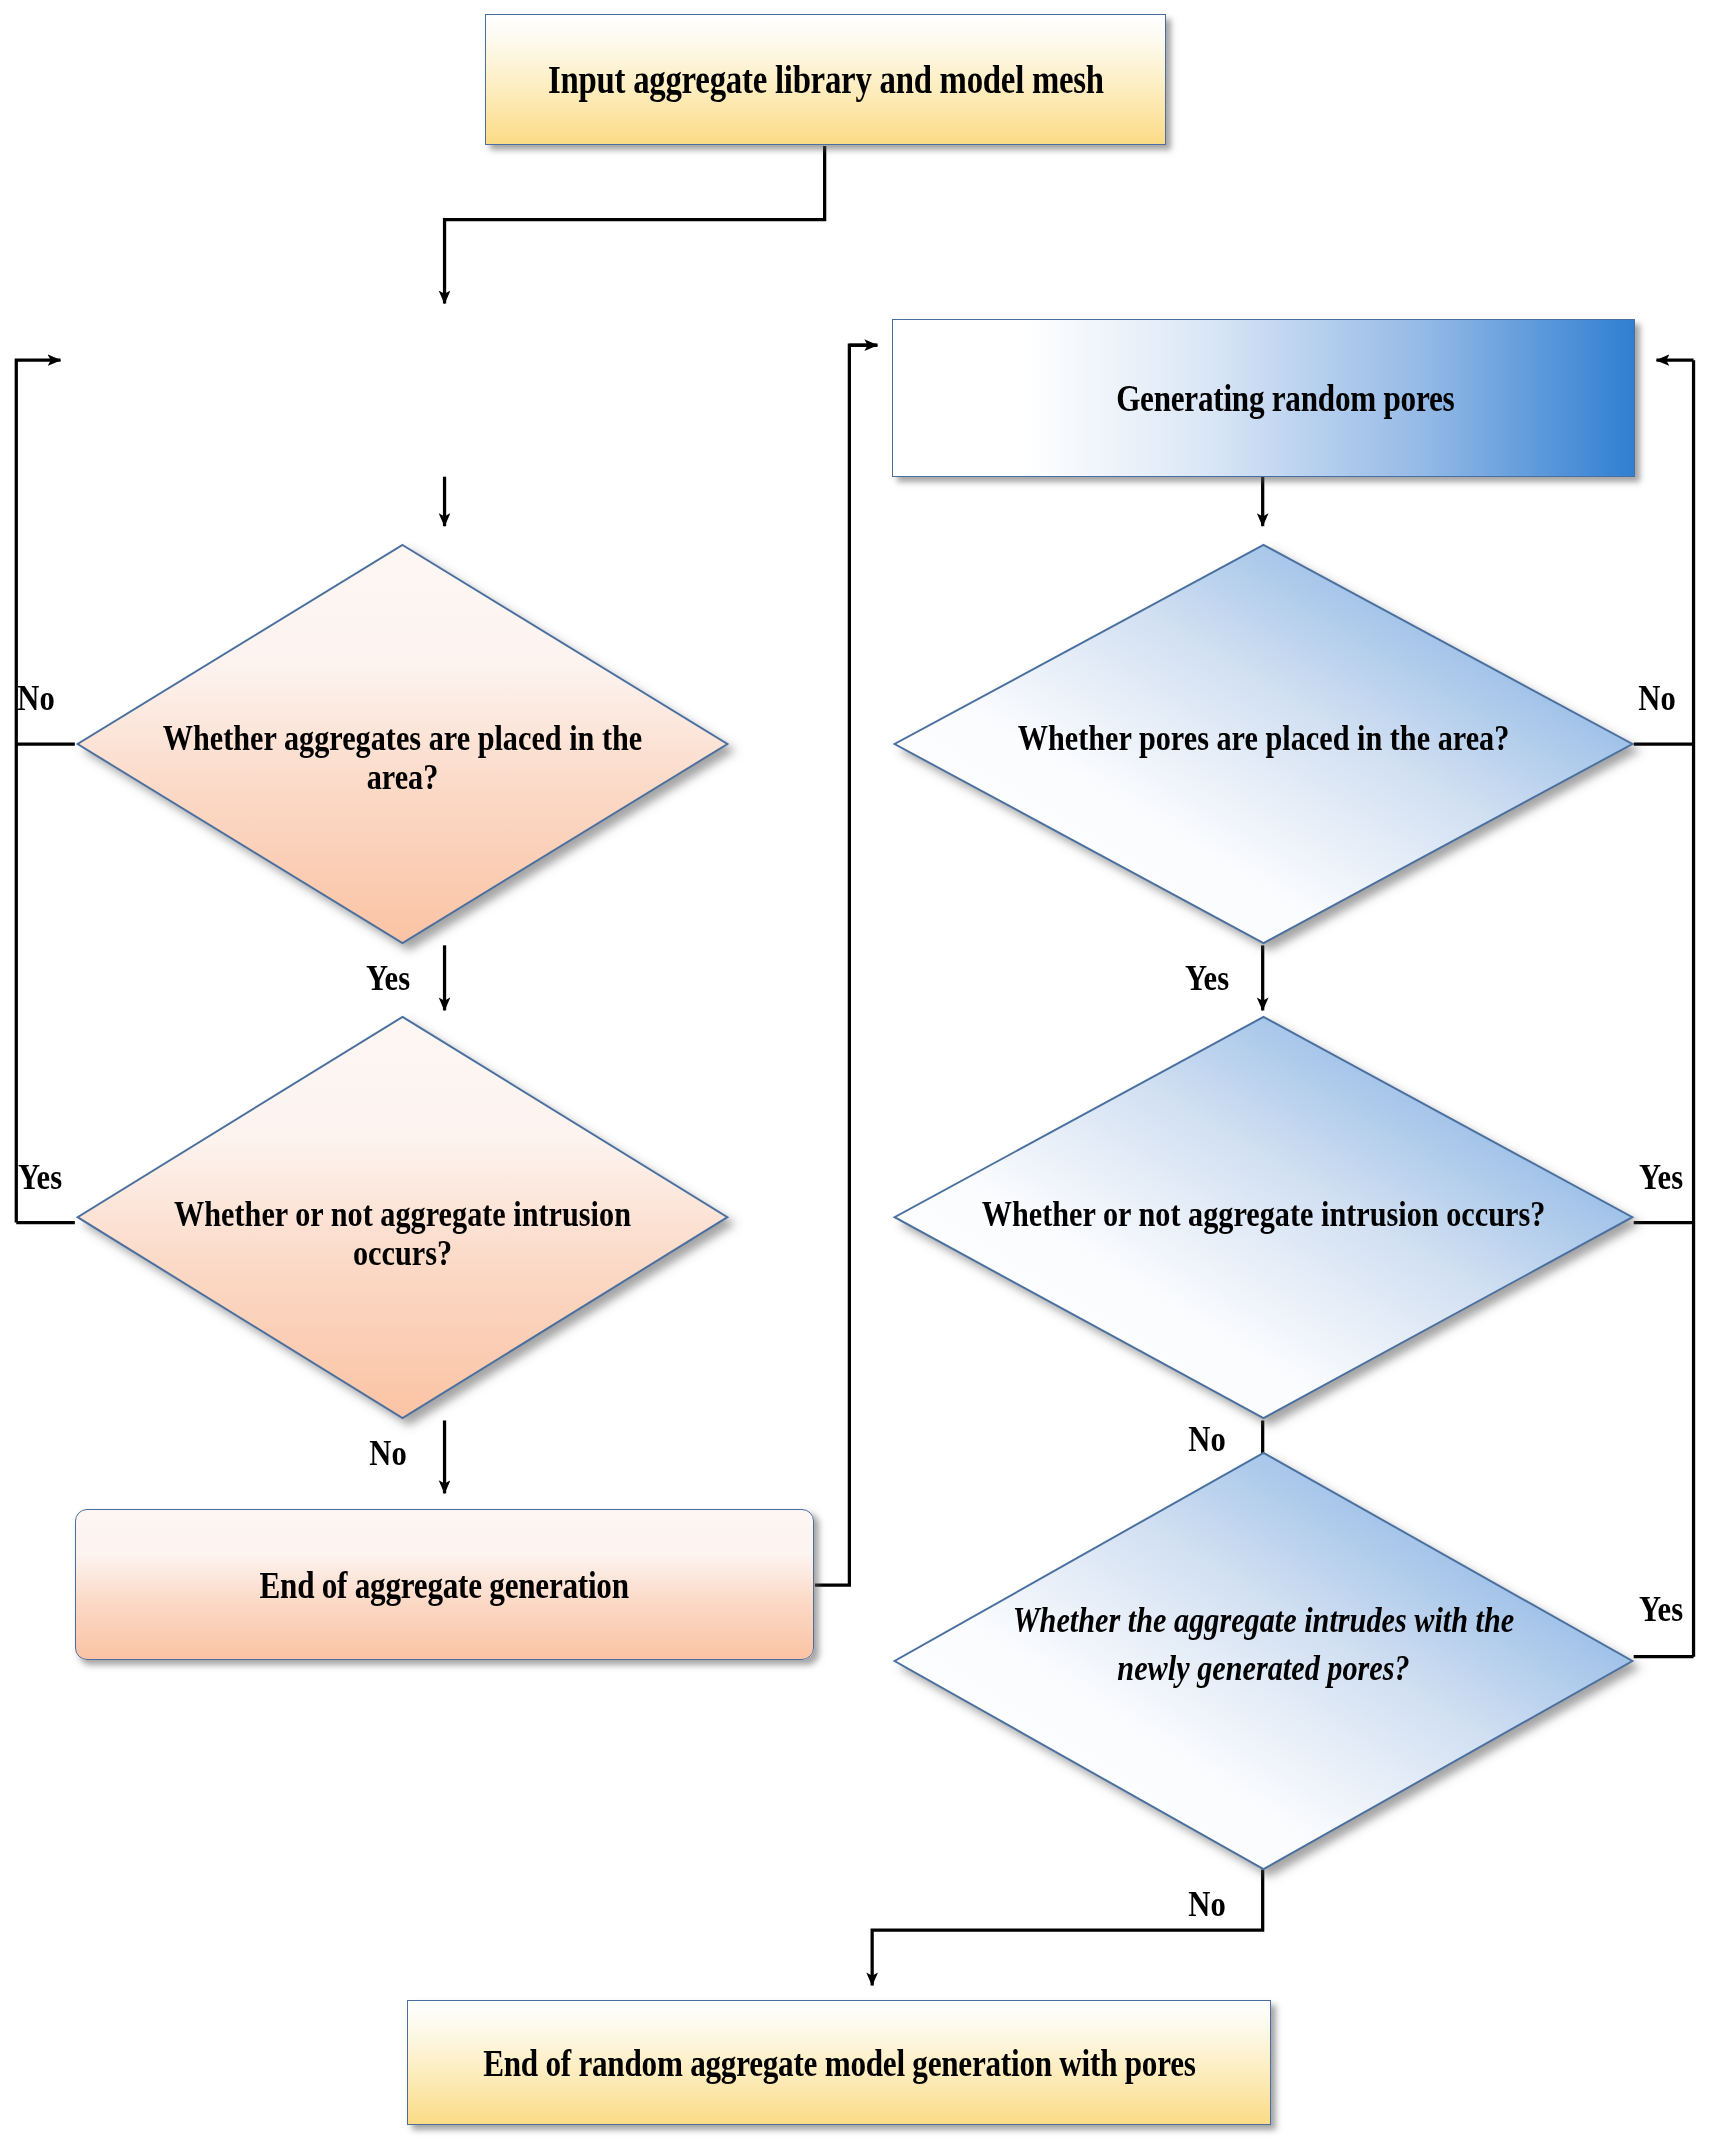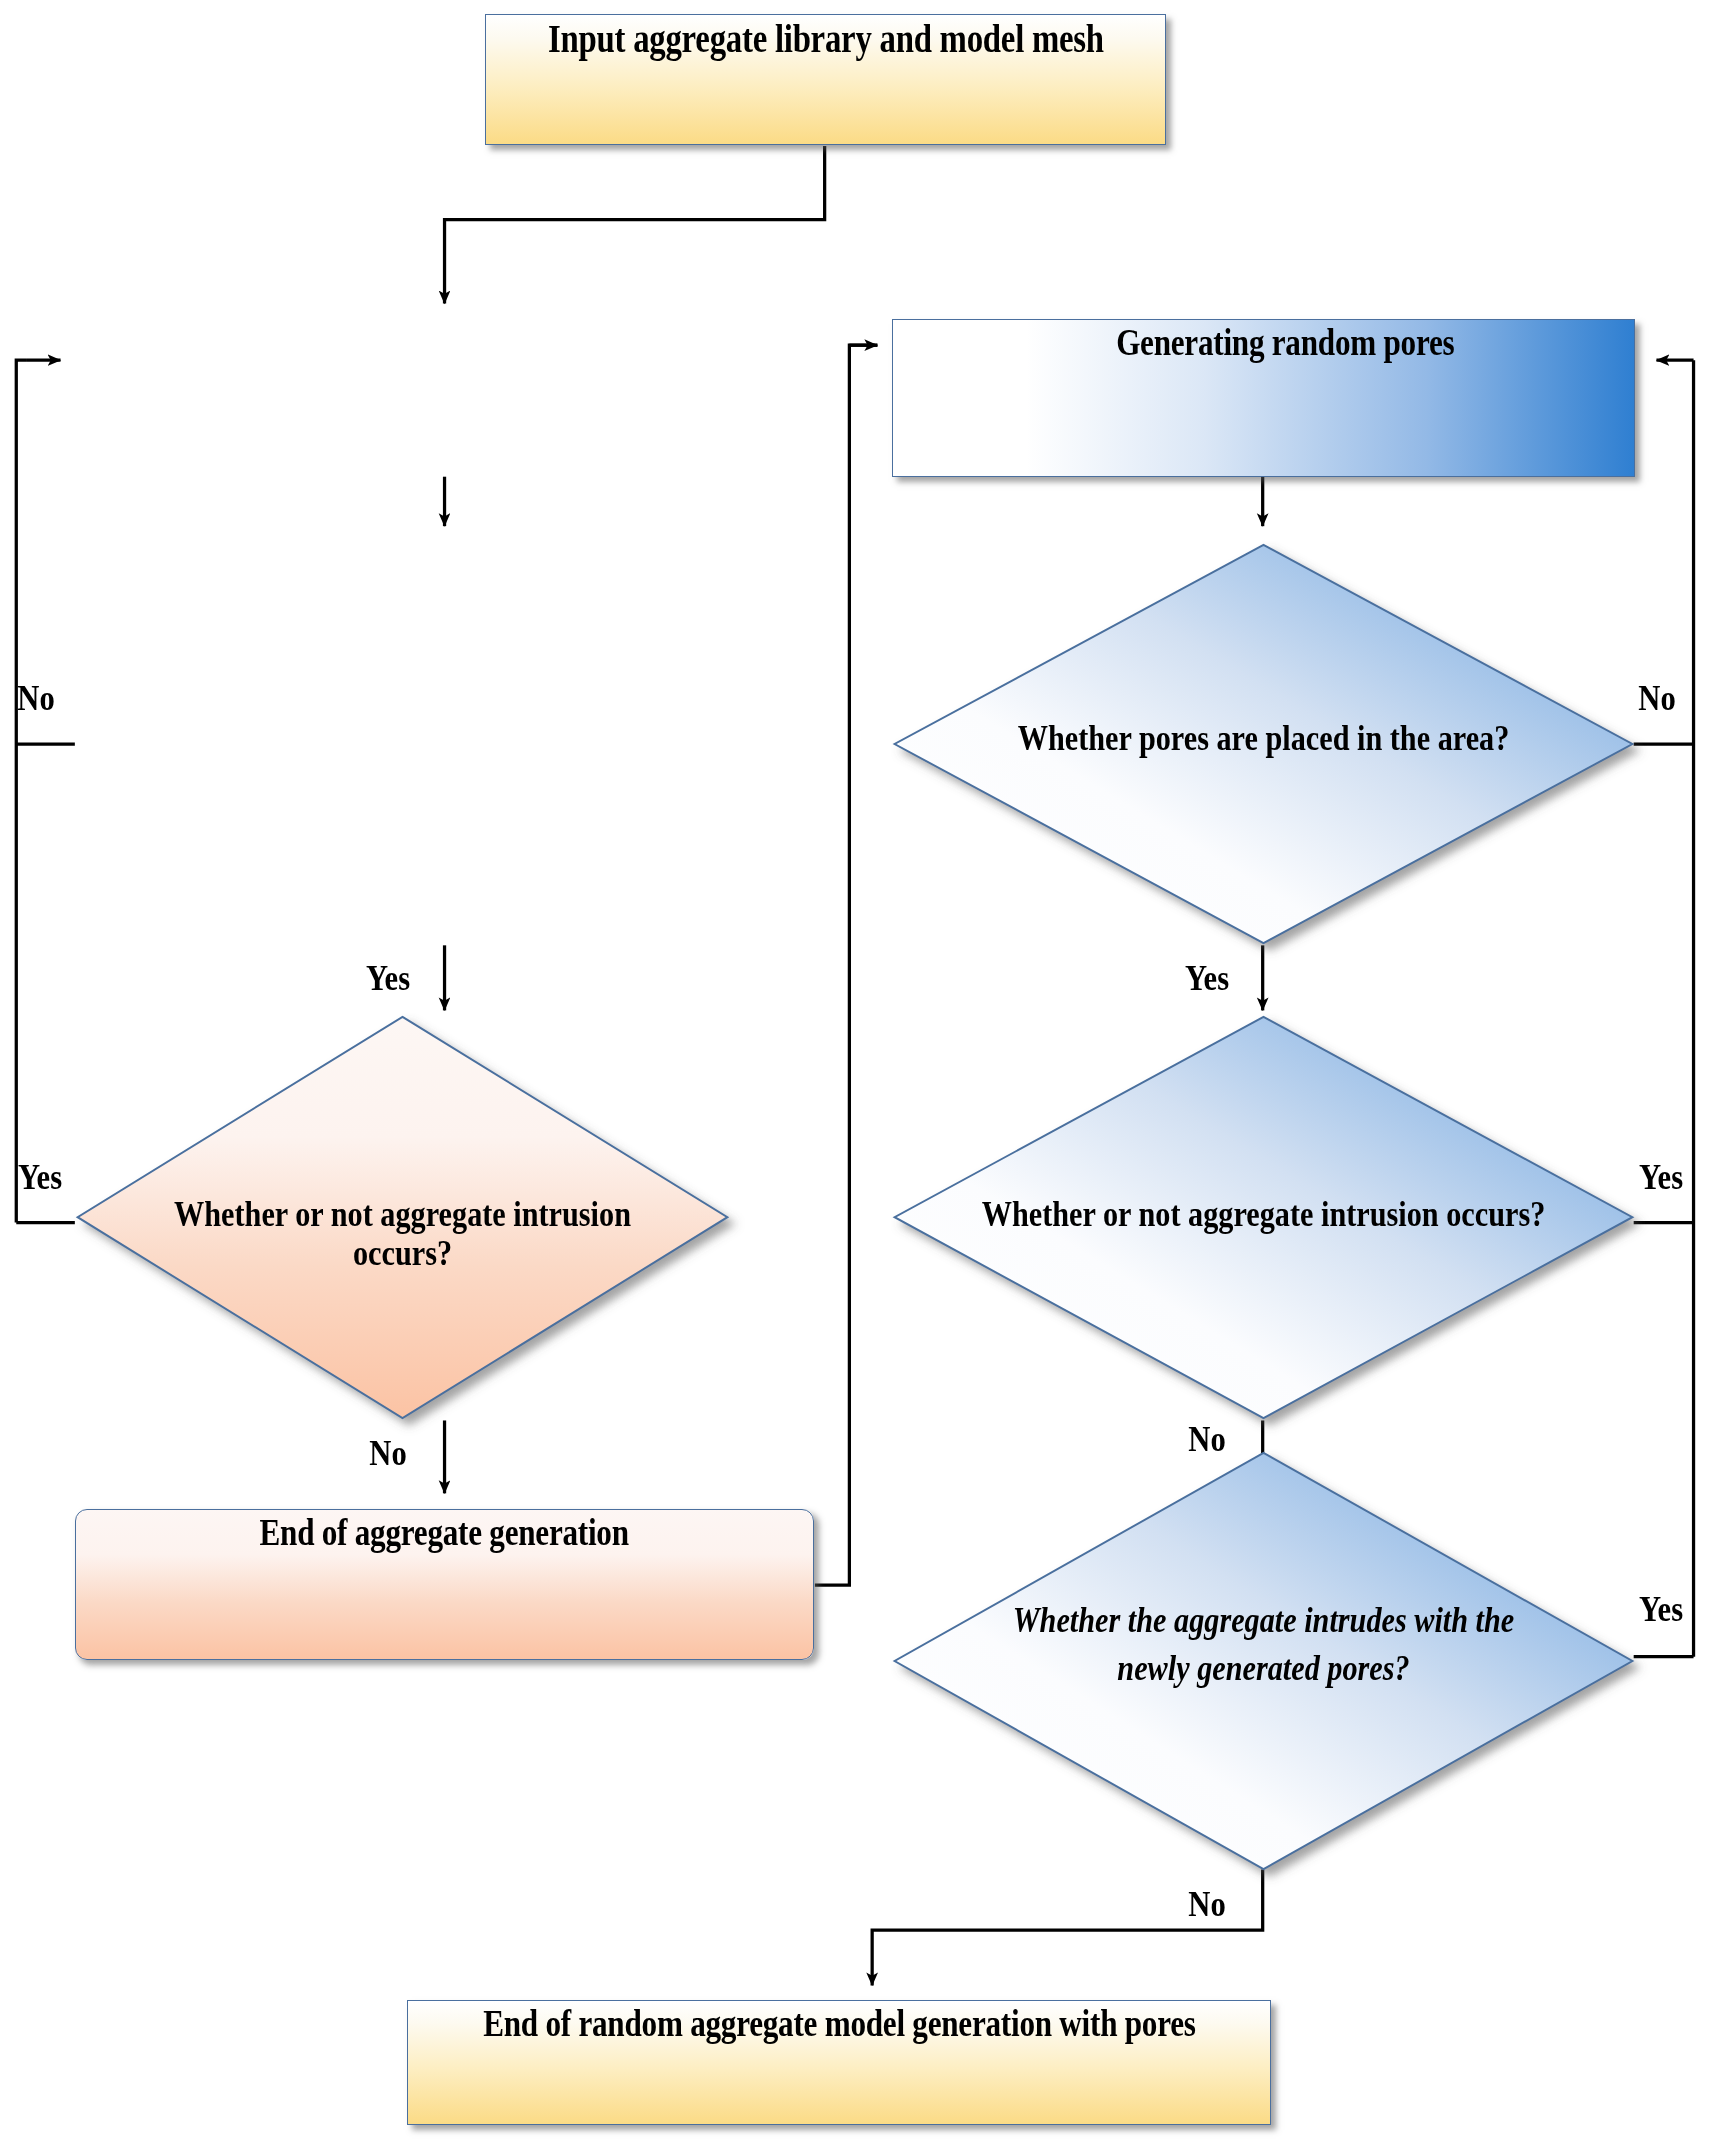--- a/index.html
+++ b/index.html
@@ -6,21 +6,21 @@
   body{font-family:"Liberation Serif", serif;}
   #canvas{position:relative;width:1730px;height:2151px;background:#fff;overflow:hidden;}
   svg#wires{position:absolute;left:0;top:0;width:1730px;height:2151px;pointer-events:none;}
 
   .node{position:absolute;box-sizing:border-box;}
 
   
   .rect{
     border:1.3px solid #4a6f9e;
     box-shadow:4.6px 4.6px 5.9px rgba(90,90,90,0.55);
-    display:flex;align-items:flex-start;justify-content:center;
+    display:flex;align-items:center;justify-content:center;
     text-align:center;
   }
   .rect .txt{
     font-weight:bold;color:#000;
     font-family:"Liberation Serif", serif;
     letter-spacing:-0.3px;
     transform:scaleX(0.82);
     white-space:nowrap;
   }
   .rect-yellow{background:linear-gradient(to bottom,#ffffff 0%,#fdfaf0 18%,#fdeec2 55%,#fbdb86 100%);}
@@ -98,20 +98,37 @@
 
   <div class="node rect rect-yellow" style="left:485px;top:14.3px;width:681px;height:131px;">
     <span class="txt" style="font-size:40px;">Input aggregate library and model mesh</span>
   </div>
 
 
   <div class="node rect rect-blue" style="left:892px;top:319px;width:743px;height:158px;">
     <span class="txt" style="font-size:38px;">Generating random pores</span>
   </div>
 
+  <div class="dia" style="left:75px;top:542px;width:655px;height:404px;">
+    <svg width="655" height="404" viewBox="0 0 1007 620">
+      <defs>
+        <linearGradient id="gOr1" x1="0" y1="0" x2="0" y2="1">
+          <stop offset="0%" stop-color="#fdf7f4"></stop>
+          <stop offset="30%" stop-color="#fdf3ef"></stop>
+          <stop offset="62%" stop-color="#fbd9c6"></stop>
+          <stop offset="100%" stop-color="#fbc3a4"></stop>
+        </linearGradient>
+        <filter id="shOr1" x="-20%" y="-20%" width="150%" height="150%">
+          <feDropShadow dx="10" dy="10" stdDeviation="7" flood-color="#5a5a5a" flood-opacity="0.55"></feDropShadow>
+        </filter>
+      </defs>
+      <polygon points="503.5,4 1003,310 503.5,616 4,310" fill="url(#gOr1)" stroke="#4a6f9e" stroke-width="3" filter="url(#shOr1)"></polygon>
+    </svg>
+    <div class="dtext" style="top:177px;font-size:36px;">Whether aggregates are placed in the area?</div>
+  </div>
 
   <div class="dia" style="left:75px;top:1014px;width:655px;height:407px;">
     <svg width="655" height="407" viewBox="0 0 1007 625">
       <defs>
         <linearGradient id="gOr2" x1="0" y1="0" x2="0" y2="1">
           <stop offset="0%" stop-color="#fdf7f4"></stop>
           <stop offset="30%" stop-color="#fdf3ef"></stop>
           <stop offset="62%" stop-color="#fbd9c6"></stop>
           <stop offset="100%" stop-color="#fbc3a4"></stop>
         </linearGradient>

